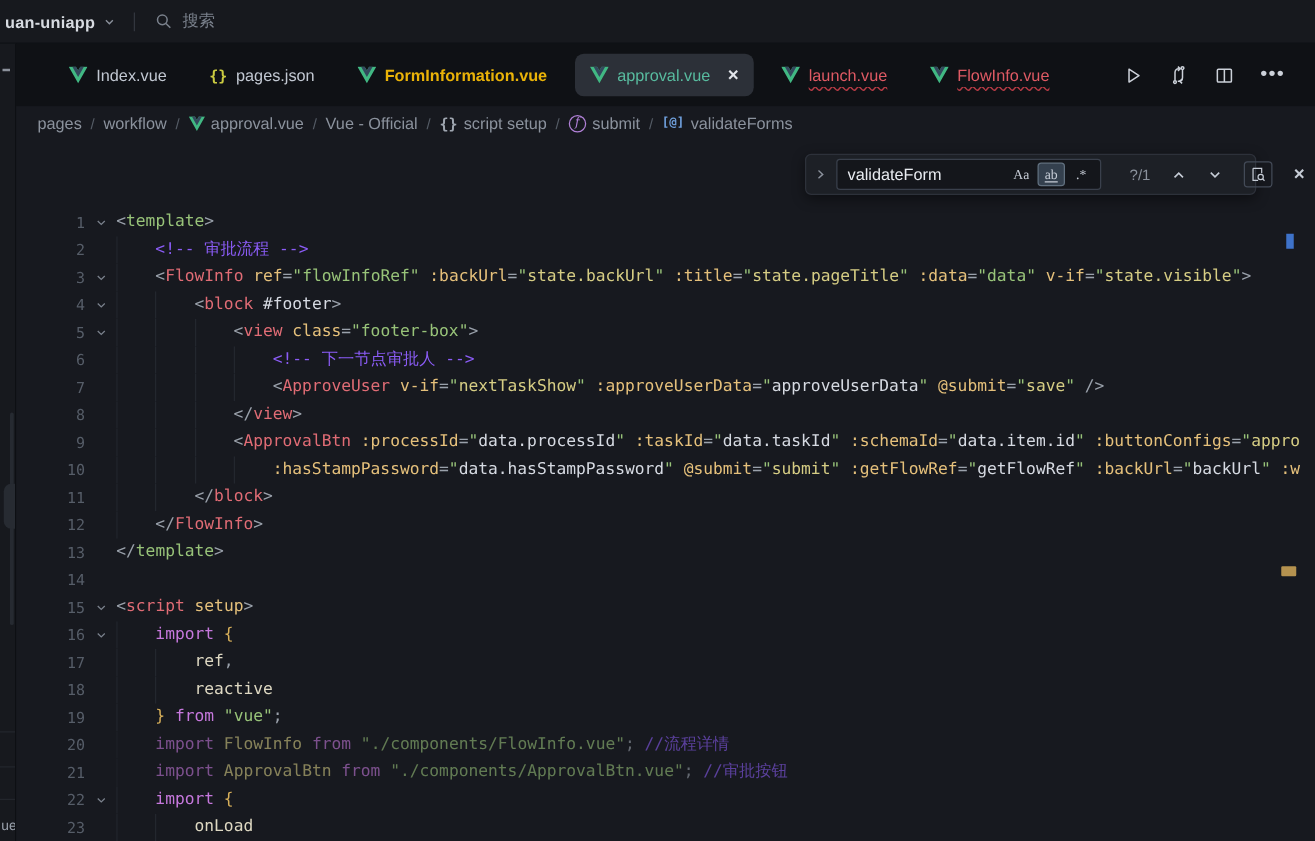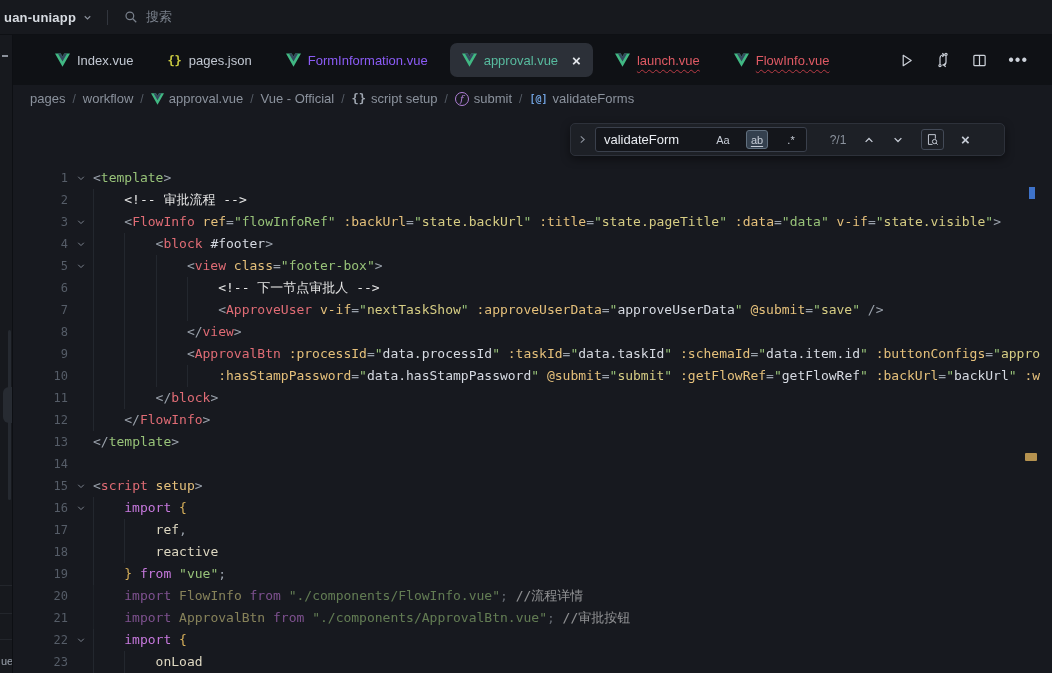--- a/index.html
+++ b/index.html
@@ -23,21 +23,21 @@
   .sliver .scroll-frag { position:absolute; left:8px; top:295px; width:3px; height:170px; background:#262a31; border-radius:2px; }
   .sliver .hline { position:absolute; left:0; width:13px; height:1px; background:#23262c; }
   .sliver .cliptext { position:absolute; left:1px; bottom:6px; font-size:11px; color:#9aa1ac; white-space:nowrap; }
 
   .editor-col { flex:1; display:flex; flex-direction:column; position:relative; min-width:0; }
 
   
   .tabbar { height:50px; background:#0f1115; display:flex; align-items:center; padding-left:30px; flex:none; }
   .tab { display:flex; align-items:center; gap:7px; height:34px; padding:0 12px; margin-right:10px; border-radius:7px; font-size:13px; color:#c2c8d2; cursor:default; flex:none; }
   .tab.active { background:#2c3038; }
-  .tab.state-modified .tab-label { color:#8b5cf6; }
+  .tab.state-modified .tab-label { color:#eab308;font-weight:bold; }
   .tab.state-untracked .tab-label { color:#58bb9f; }
   .tab.state-error .tab-label { color:#df5a64; text-decoration:underline; text-decoration-style:wavy; text-decoration-color:#b83b45; text-decoration-thickness:1px; text-underline-offset:4px; }
   .tab-close { margin-left:7px; color:#e3e6eb; font-size:15px; line-height:1; font-weight:700; }
   .editor-actions { margin-left:auto; display:flex; align-items:center; gap:21px; padding-right:24px; }
   .editor-actions .act { display:flex; align-items:center; color:#ccd1d9; }
   .more-dots { font-size:16px; letter-spacing:1px; color:#ccd1d9; line-height:10px; }
 
   
   .breadcrumbs { height:27px; background:#17191f; display:flex; align-items:center; padding-left:17px; font-size:13px; color:#8b929d; flex:none; }
   .bc-item { display:flex; align-items:center; gap:5px; white-space:nowrap;text-align:right; }
@@ -49,29 +49,29 @@
   
   .codearea { position:relative; height:561px; background:#17191f; overflow:hidden; }
   .code-lines { position:absolute; top:55px; left:0; right:12px; }
   .cl { height:22px; display:flex; white-space:pre; font-family:"DejaVu Sans Mono",monospace; font-size:13px; font-weight:500; line-height:22px; }
   .ln { width:55px; flex:none; text-align:right; color:#565d68; font-size:12px; font-weight:400; font-family:"DejaVu Sans Mono",monospace; }
   .fold { width:25px; flex:none; display:flex; align-items:center; justify-content:center; color:#7b828d; }
   .lc { flex:1; overflow:hidden; }
   .cl.dim .lc { opacity:.58; }
   .ig { display:inline-block; width:31.3px; height:22px; border-left:1px solid #23272e; vertical-align:top; }
   .pu{color:#9aa1ab} .tG{color:#98c379} .tR{color:#e06c75} .at{color:#e5c07b}
-  .st{color:#98c379} .eY{color:#d6cd84} .eW{color:#d6dae2} .cm{color:#e5e5e5}
+  .st{color:#98c379} .eY{color:#d6cd84} .eW{color:#d6dae2} .cm{color:#8b5cf6}
   .kw{color:#c678dd} .br{color:#d8b05a} .vr{color:#ded8c2}
 
   
-  .findwidget { position:absolute; top:11px; right:47px; width:435px; height:33px; background:#1d2026; border:1px solid #2d313a; border-radius:5px; display:flex; align-items:center; padding:0 9px 0 6px; box-shadow:0 3px 10px rgba(0,0,0,.45); z-index:6; }
+  .findwidget { position:absolute; top:11px; right:47px; width:361px; height:33px; background:#1d2026; border:1px solid #2d313a; border-radius:5px; display:flex; align-items:center; padding:0 9px 0 6px; box-shadow:0 3px 10px rgba(0,0,0,.45); z-index:6; }
   .fw-toggle { color:#8b919c; display:flex; margin-right:7px; }
   .find-box { width:212px; height:25px; background:#14161b; border:1px solid #3a404c; border-radius:3px; display:flex; align-items:center; padding:0 4px 0 8px; }
   .find-box input { flex:1; min-width:0; background:transparent; border:none; outline:none; color:#e9ecf1; font-size:13px; font-family:"Liberation Sans",sans-serif; }
-  .opt { width:22px; height:19px; border-radius:3px; border:1px solid transparent; display:flex; align-items:center; justify-content:center; font-size:11px; color:#c6ccd6; margin-left:12px; flex:none; font-family:Liberation Sans, sans-serif; }
+  .opt { width:22px; height:19px; border-radius:3px; border:1px solid transparent; display:flex; align-items:center; justify-content:center; font-size:11px; color:#c6ccd6; margin-left:2px; flex:none; font-family:Liberation Serif, serif; }
   .opt.active { background:#34404e; border-color:#61707f; }
   .opt-ww { text-decoration:underline; text-underline-offset:2px; }
   .fw-count { margin-left:14px; width:34px; color:#8b929d; font-size:12px; text-align:center; flex:none; }
   .fw-nav { display:flex; align-items:center; gap:17px; margin-left:8px; }
   .fw-btn { display:flex; align-items:center; justify-content:center; color:#c6ccd6; }
   .fw-selfind { width:23px; height:21px; border:1px solid #434a57; border-radius:3px; }
   .fw-close { font-size:15px; font-weight:700; color:#c6ccd6; line-height:1; }
 
   
   .mark-cursor { position:absolute; left:1016px; top:75px; width:6px; height:12px; }

